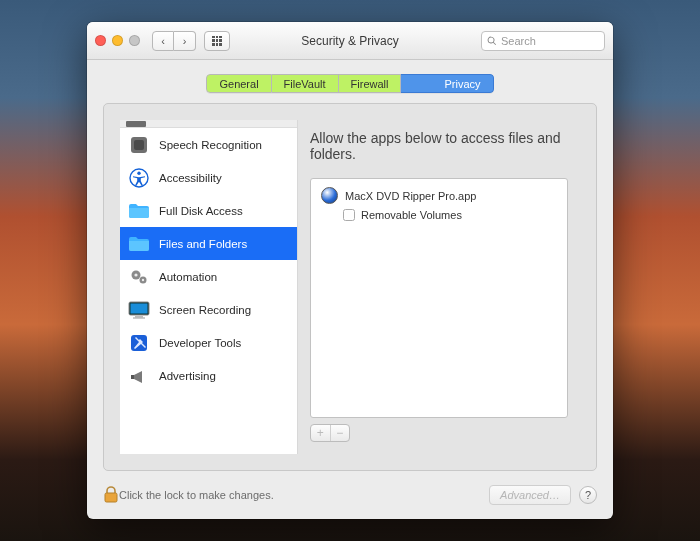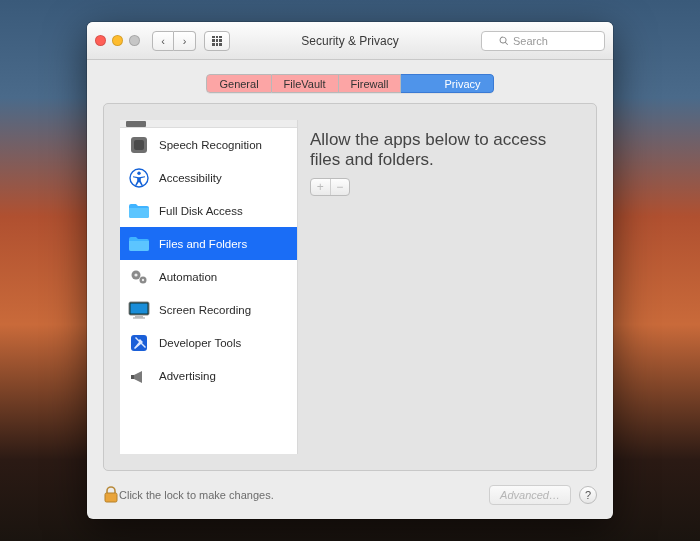--- a/index.html
+++ b/index.html
@@ -49,32 +49,32 @@
   }
   .grid-icon { width:10px;height:10px;display:grid;grid-template-columns:repeat(3,1fr);grid-template-rows:repeat(3,1fr);gap:1px;}
   .grid-icon span{background:#555;}
   .title {
     position:absolute;left:0;right:0;text-align:center;
     font-size:12px;color:#3a3a3a;font-weight:500;pointer-events:none;
   }
   .search {
     margin-left:auto;width:124px;height:20px;
     background:#fff;border:1px solid #c2c2c2;border-radius:4px;
-    display:flex;align-items:center;padding:0 17px;gap:4px;
+    display:flex;align-items:center;padding:0 5px;gap:4px;
     font-size:11px;color:#999;
   }
   .search svg{width:10px;height:10px;fill:#888;}
   .tabs {
     display:flex;justify-content:center;
     padding:14px 0 10px;
   }
   .tabseg{display:flex;border-radius:4px;overflow:hidden;box-shadow:0 0.5px 0 rgba(0,0,0,0.1);}
   .tab{
     height:19px;padding:0 12px;font-size:11px;
-    background:#fca5a5;border:1px solid #b8b8b8;border-left:none;
+    background:#bef264;border:1px solid #b8b8b8;border-left:none;
     display:flex;align-items:center;color:#333;
   }
   .tab:first-child{border-left:1px solid #b8b8b8;border-radius:4px 0 0 4px;}
   .tab:last-child{border-radius:0 4px 4px 0;}
   .tab.active{background:#4f94ea;color:#fff;border-color:#3a7ad4;padding-left:43px;}
   .content {
     flex:1;margin:0 16px 0;
     background:#e4e4e4;border:1px solid #c8c8c8;border-radius:5px;
     display:flex;padding:16px;overflow:hidden;
     height:330px;
@@ -91,21 +91,21 @@
   .sb-item{
     height:33px;display:flex;align-items:center;gap:9px;
     padding:0 8px;font-size:11.5px;color:#2a2a2a;
     border-bottom:0px solid transparent;
   }
   .sb-item.sel{background:#1a6df6;color:#fff;}
   .sb-icon{width:22px;height:22px;display:flex;align-items:center;justify-content:center;flex-shrink:0;}
   .main{
     flex:1;padding:10px 12px 12px;display:flex;flex-direction:column;
   }
-  .hint{font-size:17px;color:#444;margin-bottom:2px;}
+  .hint{font-size:14px;color:#444;margin-bottom:16px;}
   .listbox{
     flex:1;background:#fff;border:1px solid #c2c2c2;border-radius:3px;
     padding:8px 10px;font-size:11px;color:#333;
     position:relative;
   }
   .app-row{display:flex;align-items:center;gap:7px;margin-bottom:5px;}
   .app-icon{width:17px;height:17px;border-radius:50%;background:radial-gradient(circle at 35% 30%,#fff,#2a6cd8 55%,#143a7c);border:0.5px solid #555;}
   .perm-row{display:flex;align-items:center;gap:6px;margin-left:22px;font-size:11px;}
   .cb{width:12px;height:12px;border:1px solid #aaa;border-radius:2.5px;background:#fff;}
   .pm{
@@ -285,20 +285,30 @@
               <path d="M3 10l10-5v12l-10-5z" fill="#7a7a7a"></path>
               <rect x="2" y="9" width="3" height="4" fill="#555"></rect>
             </svg>
         </div>
         <span>Advertising</span>
       </div>
     </div>
 
     <div class="main">
       <div class="hint">Allow the apps below to access files and folders.</div>
+      <div class="listbox">
+        <div class="app-row">
+          <div class="app-icon"></div>
+          <span>MacX DVD Ripper Pro.app</span>
+        </div>
+        <div class="perm-row">
+          <div class="cb"></div>
+          <span>Removable Volumes</span>
+        </div>
+      </div>
       <div class="pm">
         <div>+</div>
         <div>−</div>
       </div>
     </div>
   </div>
 
   <div class="footer">
     <div class="lock">
       <svg viewBox="0 0 16 18">

